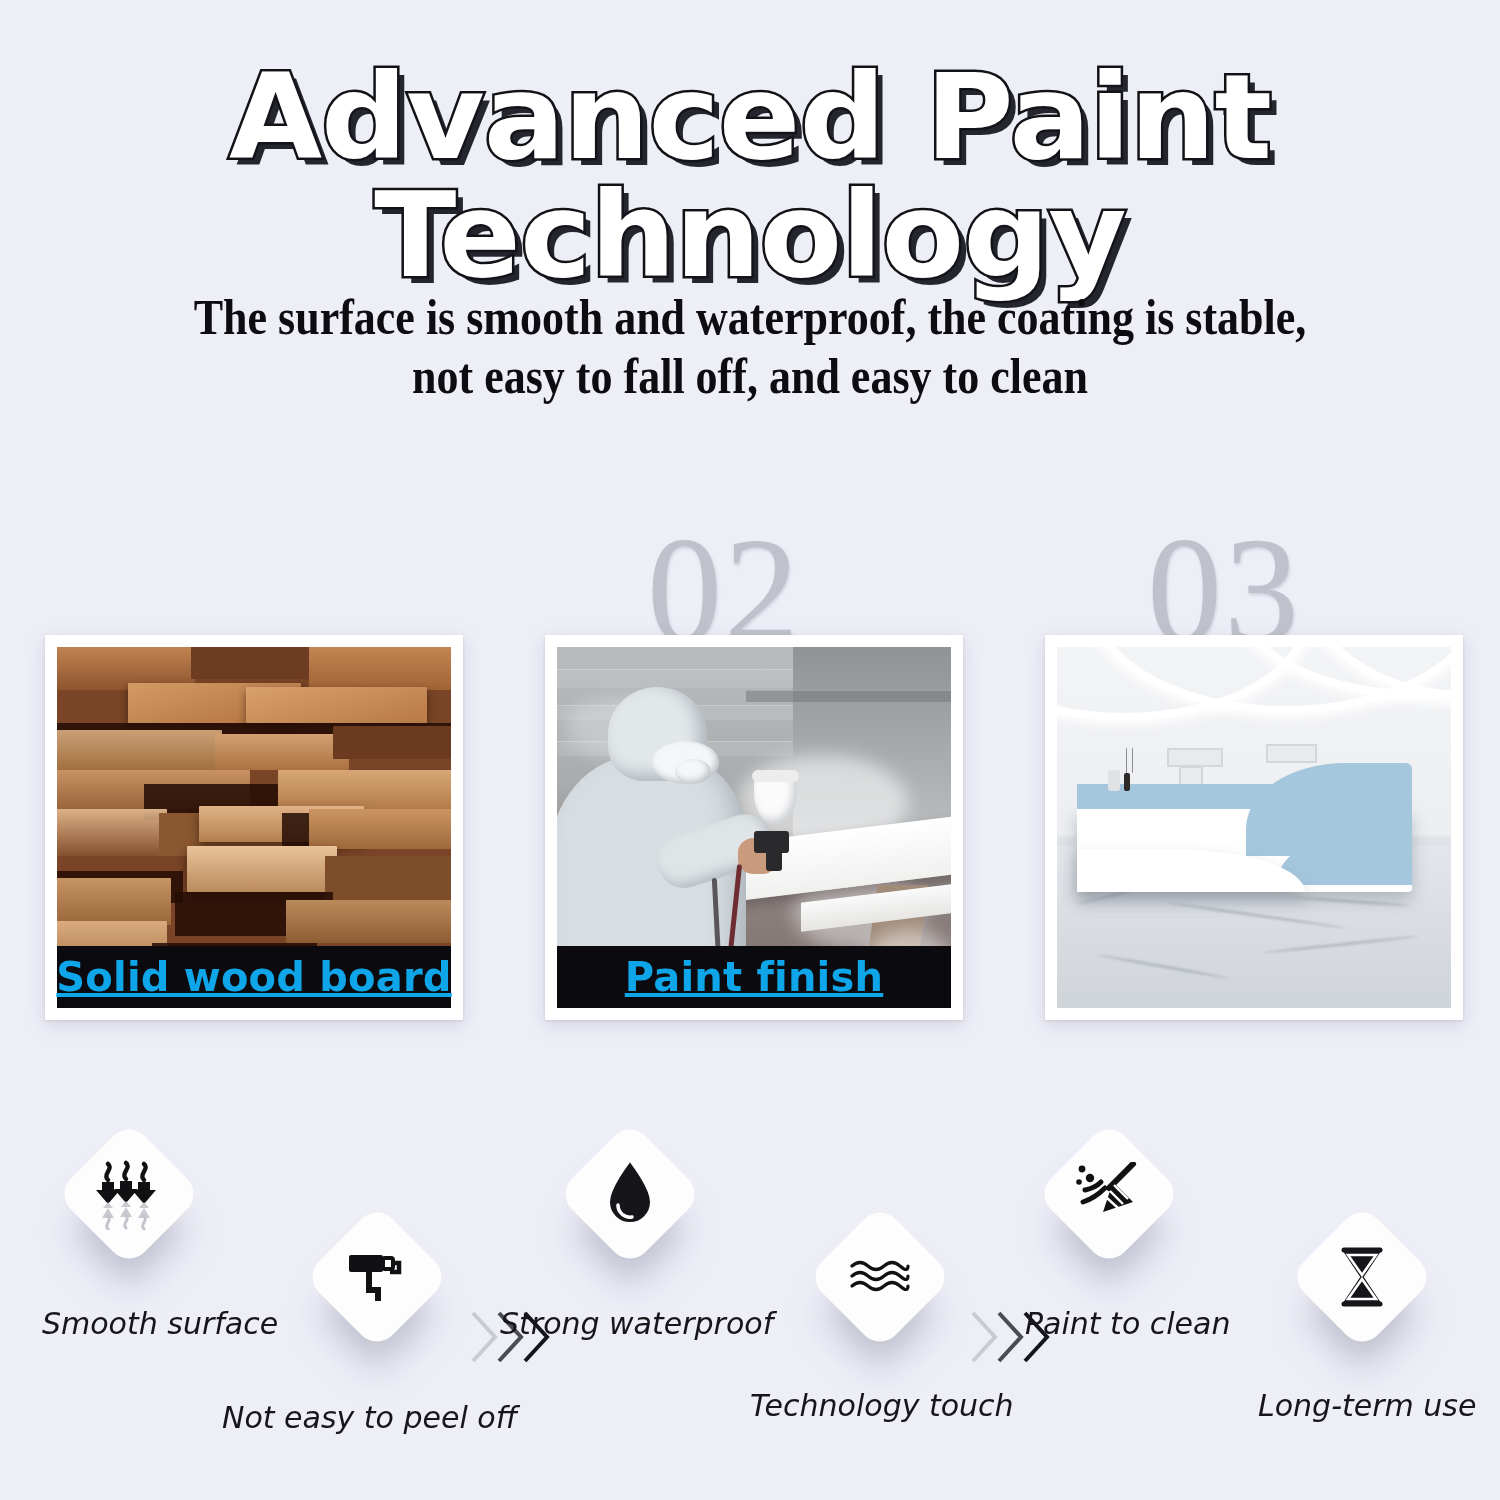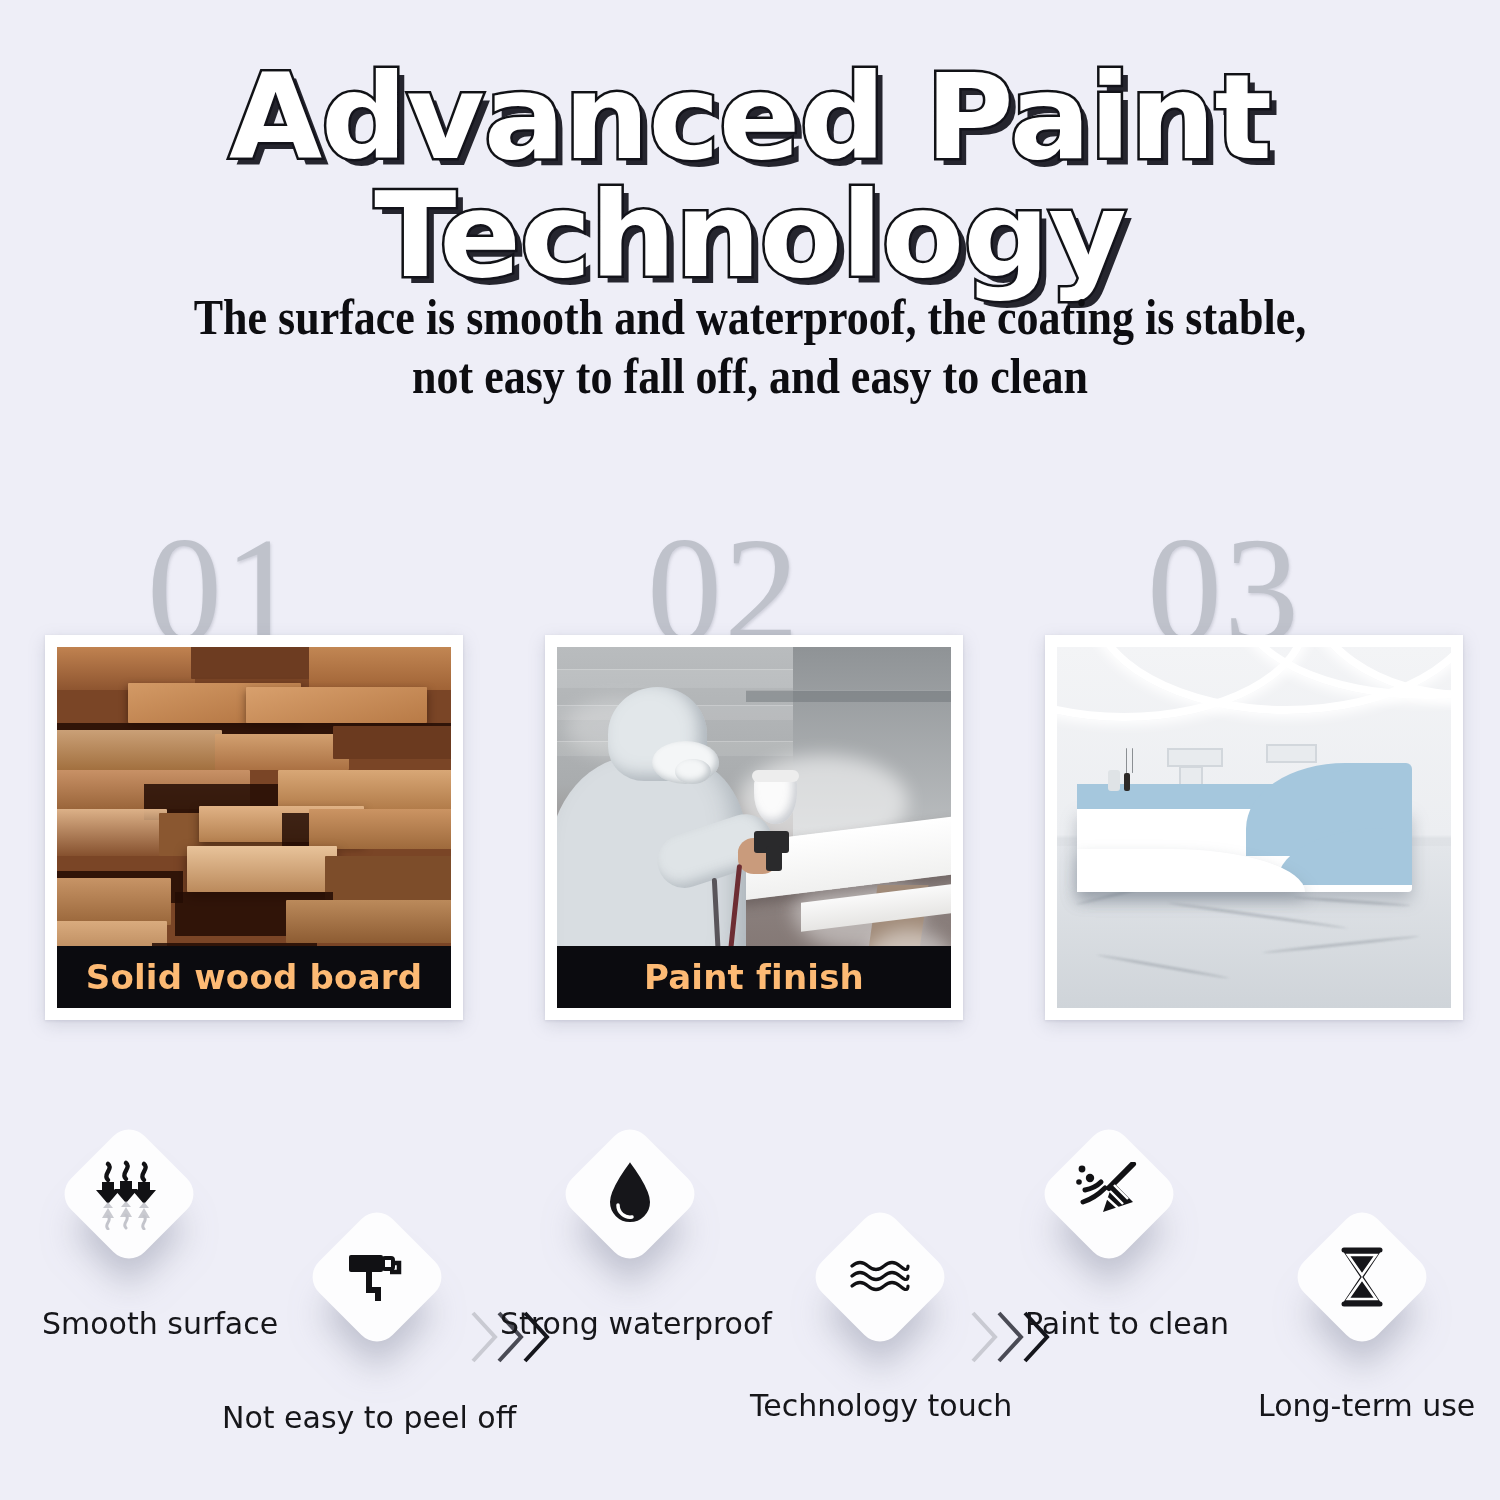--- a/index.html
+++ b/index.html
@@ -115,33 +115,34 @@
   
   .label-bar{
     position:absolute;left:12px;right:12px;bottom:12px;
     height:62px;background:#0b0b0f;
     display:flex;align-items:center;justify-content:center;
     box-shadow:inset 0 0 0 3px #0b0b0f;
     z-index:3;
   }
   .label-bar span{
     font-family:"DejaVu Sans", sans-serif;
-    font-weight:700;font-size:34px;color:#fdba74;letter-spacing:.2px;
+    font-weight:700;font-size:40px;color:#0ea5e9;letter-spacing:.2px;
     white-space:nowrap;
+    text-decoration:underline;
   }
 
   
   .arrows{position:absolute;top:785px;width:96px;height:64px;}
   .arrows.a1{left:468px;}
   .arrows.a2{left:968px;}
   .chev{position:absolute;top:4px;width:34px;height:56px;}
   .chev svg{display:block;}
 
   
-  .features{position:absolute;top:1120px;left:0;width:1500px;height:380px;}
+  .features{position:absolute;top:1120px;left:0;width:1500px;height:380px;font-style:italic;}
   .feat{position:absolute;}
   .tile{
     position:absolute;
     width:104px;height:104px;
     background:#fdfdfe;
     border-radius:22px;
     transform:rotate(45deg);
     box-shadow:26px 26px 34px -12px rgba(150,153,172,.55);
   }
   .tile .glyph{
@@ -168,21 +169,20 @@
   </div>
 
   <div class="subtitle">
     <span class="l1">The surface is smooth and waterproof, the coating is stable,</span>
     <span class="l2">not easy to fall off, and easy to clean</span>
   </div>
 
   <div class="steps">
 
     <div class="step s1">
-      <div class="step-num">01</div>
       <div class="card">
         <div class="photo">
           <div class="wood">
             <div class="plank" style="left:-5%;top:0%;width:40%;height:12%;background:linear-gradient(180deg,#c08250,#8e5530);"></div>
             <div class="plank" style="left:34%;top:-1%;width:34%;height:10%;background:#6d3c21;"></div>
             <div class="plank" style="left:64%;top:-2%;width:40%;height:14%;background:linear-gradient(180deg,#c78c58,#a06336);"></div>
             <div class="plank" style="left:18%;top:10%;width:44%;height:11%;background:linear-gradient(165deg,#d39a66,#b1723f);box-shadow:0 4px 8px rgba(30,10,2,.55);"></div>
             <div class="plank" style="left:48%;top:11%;width:46%;height:10%;background:linear-gradient(165deg,#d8a06d,#b87a46);box-shadow:0 4px 8px rgba(30,10,2,.5);"></div>
             <div class="shadow" style="left:0;top:21%;width:100%;height:4%;"></div>
             <div class="plank" style="left:-4%;top:23%;width:46%;height:11%;background:linear-gradient(180deg,#caa077,#a2703f);"></div>

